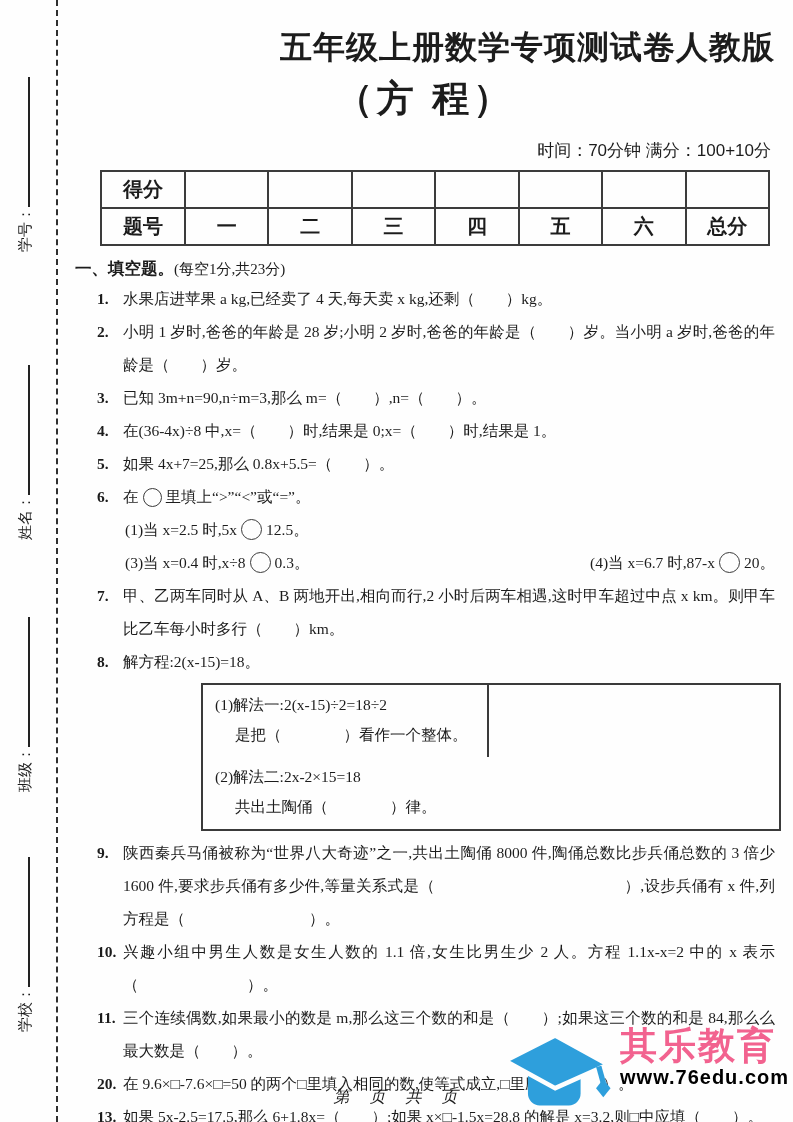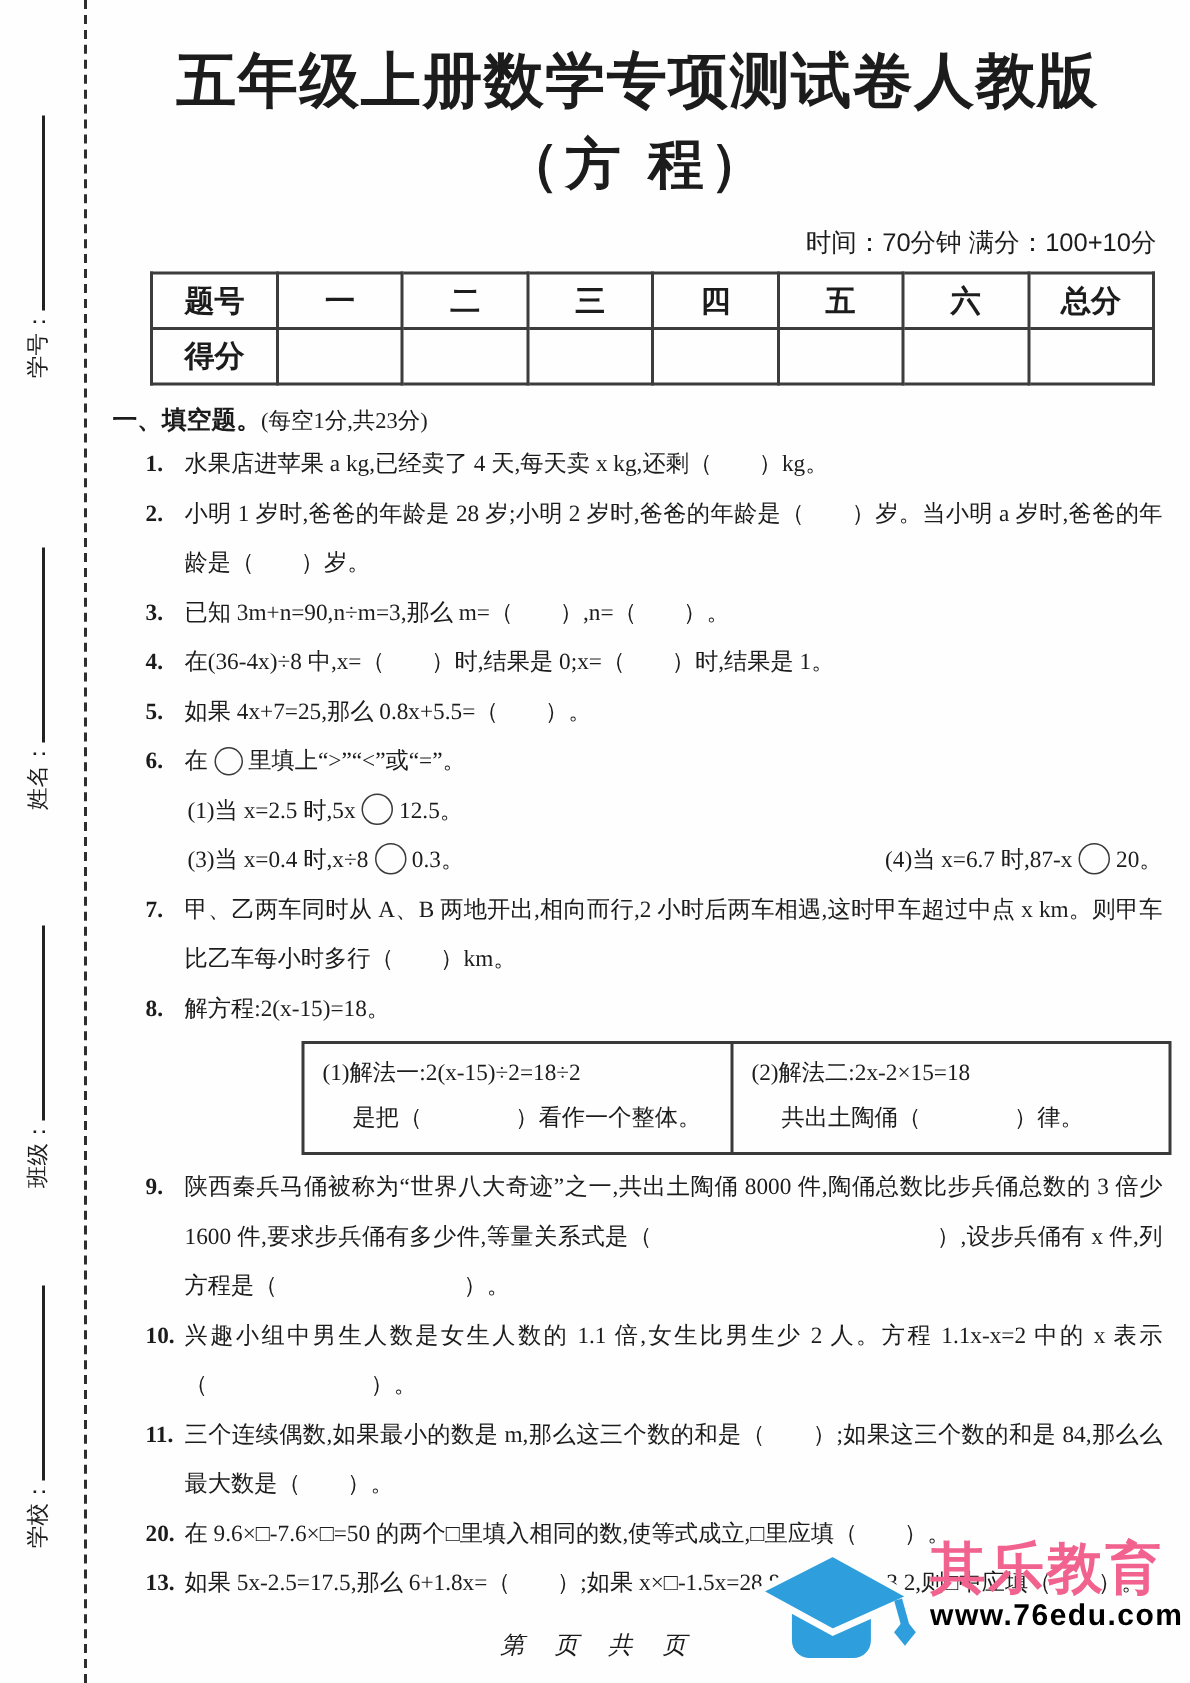--- a/index.html
+++ b/index.html
@@ -7,39 +7,39 @@
   .page {
     position:relative; width:793px; height:1122px; background:#fefefe;
     font-family:"Liberation Serif","DejaVu Serif",serif; color:#1c1c1c; overflow:hidden;
   }
   
   .margin-rule { position:absolute; left:56px; top:0; bottom:0; width:0; border-left:2px dashed #2e2e2e; }
   .side-item { position:absolute; left:16px; transform-origin:0 0; transform:rotate(-90deg); white-space:nowrap; font-size:15px; }
   .side-line { display:inline-block; width:130px; height:2px; border-bottom:2px solid #222; vertical-align:baseline; }
   
   .main { position:absolute; left:75px; top:26px; width:700px; }
-  .title { text-align:center; font-family:Liberation Sans, sans-serif; font-weight:bold; font-size:40px; letter-spacing:1px; }
+  .title { text-align:right; font-family:Liberation Sans, sans-serif; font-weight:bold; font-size:32px; letter-spacing:1px; }
   .subtitle { text-align:center; font-family:"Liberation Sans","DejaVu Sans",sans-serif; font-weight:bold; font-size:37px; margin-top:4px; letter-spacing:4px; }
   .meta { text-align:right; font-family:"Liberation Sans","DejaVu Sans",sans-serif; font-weight:normal; font-size:17px; margin:15px 4px 8px 0; }
   
   table.score { border-collapse:collapse; width:670px; margin-left:25px; table-layout:fixed; }
   table.score td { border:2px solid #3c3c3c; height:37px; text-align:center; font-weight:bold; font-size:20px; }
   table.score td.lab { width:84px; }
   
   .sec { margin-top:12px; font-size:15.5px; }
   .sec .sec-t { font-family:"Liberation Sans","DejaVu Sans",sans-serif; font-weight:bold; font-size:16.5px; }
   .sec .sec-n { font-size:15px; }
   
   .qlist { margin-left:22px; margin-top:2px; font-size:15.5px; line-height:33px; width:678px; }
   .q { position:relative; padding-left:26px; text-align:justify; }
   .q .qn { position:absolute; left:0; top:0; font-weight:bold; }
   .subrow { display:flex; margin-left:2px;justify-content:space-between; }
   .subrow .subitem.first { width:262px; flex:none; }
   .circle { display:inline-block; width:21px; height:21px; border:1.5px solid #3a3a3a; border-radius:50%; vertical-align:-5px; margin:0 4px; }
-  .solve-box { display:flex; width:580px; margin:5px 0 5px 78px; border:2px solid #3a3a3a; line-height:30px; }
+  .solve-box { display:flex; width:580px; margin:5px 0 5px 78px; border:2px solid #3a3a3a; line-height:30px;flex-direction:column; }
   .solve-box .cell { padding:5px 12px 7px 12px; }
   .solve-box .cell.left { width:286px; flex:none; border-right:2px solid #3a3a3a; }
   .solve-box .ind { padding-left:20px; }
   
   .footer { position:absolute; left:0; right:0; bottom:14px; text-align:center; font-size:16px; letter-spacing:2px;font-style:italic; }
   
   .logo { position:absolute; right:4px; bottom:8px; display:flex; align-items:flex-start; }
   .logo-text { margin-left:4px; font-family:"Liberation Sans","DejaVu Sans",sans-serif; font-weight:bold; }
   .brand { font-size:37px; letter-spacing:2px; line-height:1.1; }
   .brand-url { font-size:20px; letter-spacing:1px; line-height:1.0; }
@@ -64,38 +64,38 @@
   </div>
 
   <div class="main">
     <div class="title">五年级上册数学专项测试卷人教版</div>
     <div class="subtitle">（方 程）</div>
     <div class="meta">时间：70分钟  满分：100+10分</div>
 
     <table class="score">
       <tbody>
           <tr>
+        <td class="lab">得分</td>
+        <td></td>
+        <td></td>
+        <td></td>
+        <td></td>
+        <td></td>
+        <td></td>
+        <td></td>
+      </tr>
+      <tr>
         <td class="lab">题号</td>
         <td>一</td>
         <td>二</td>
         <td>三</td>
         <td>四</td>
         <td>五</td>
         <td>六</td>
         <td>总分</td>
-      </tr>
-      <tr>
-        <td class="lab">得分</td>
-        <td></td>
-        <td></td>
-        <td></td>
-        <td></td>
-        <td></td>
-        <td></td>
-        <td></td>
       </tr>
     </tbody>
       </table>
 
     <div class="sec">
       <span class="sec-t">一、填空题。</span><span class="sec-n">(每空1分,共23分)</span>
     </div>
 
     <div class="qlist">
 

